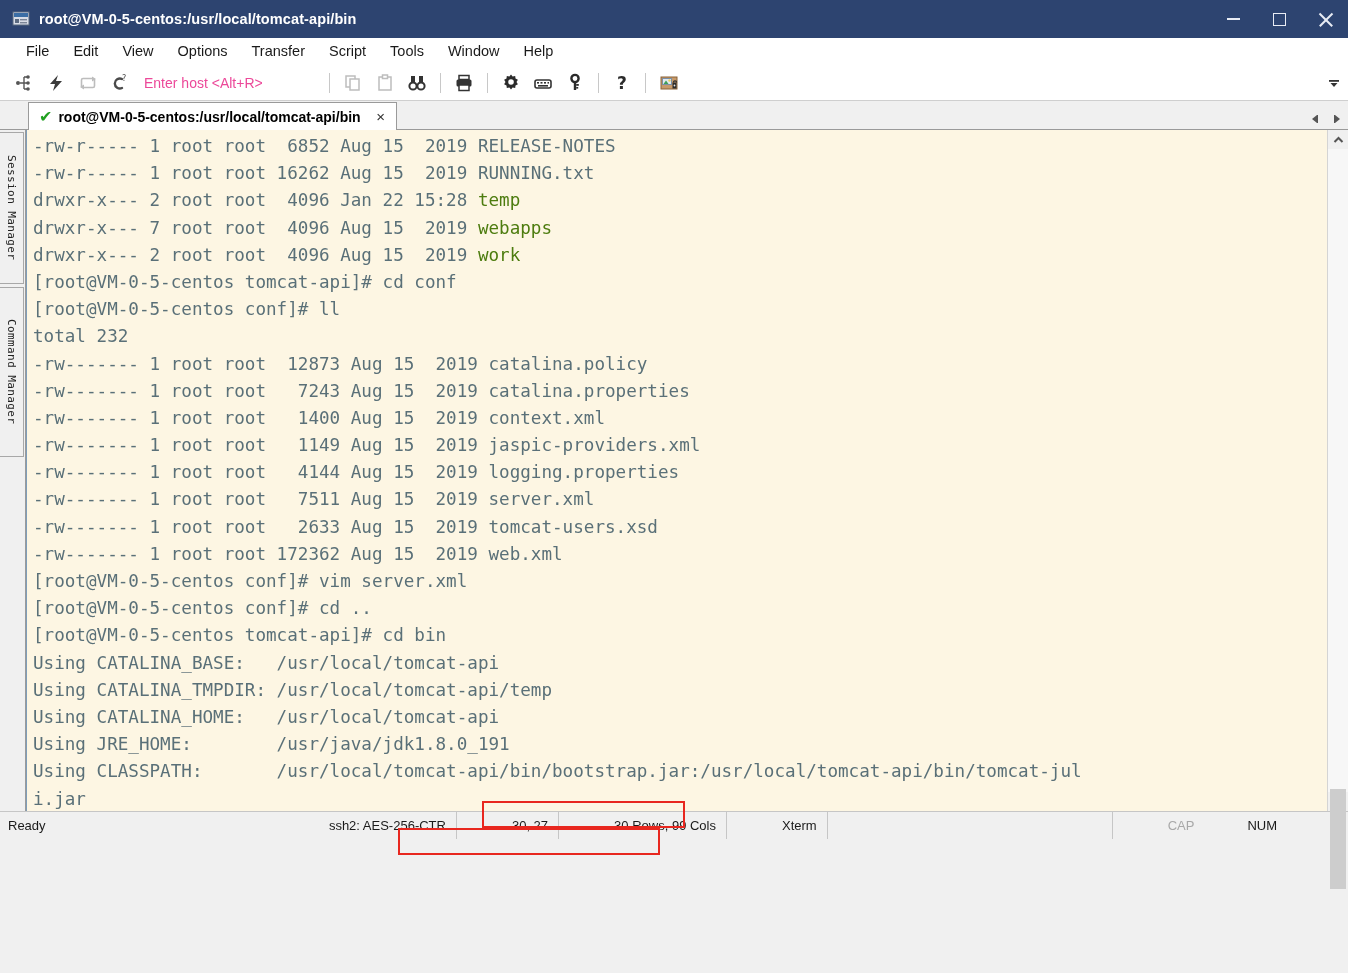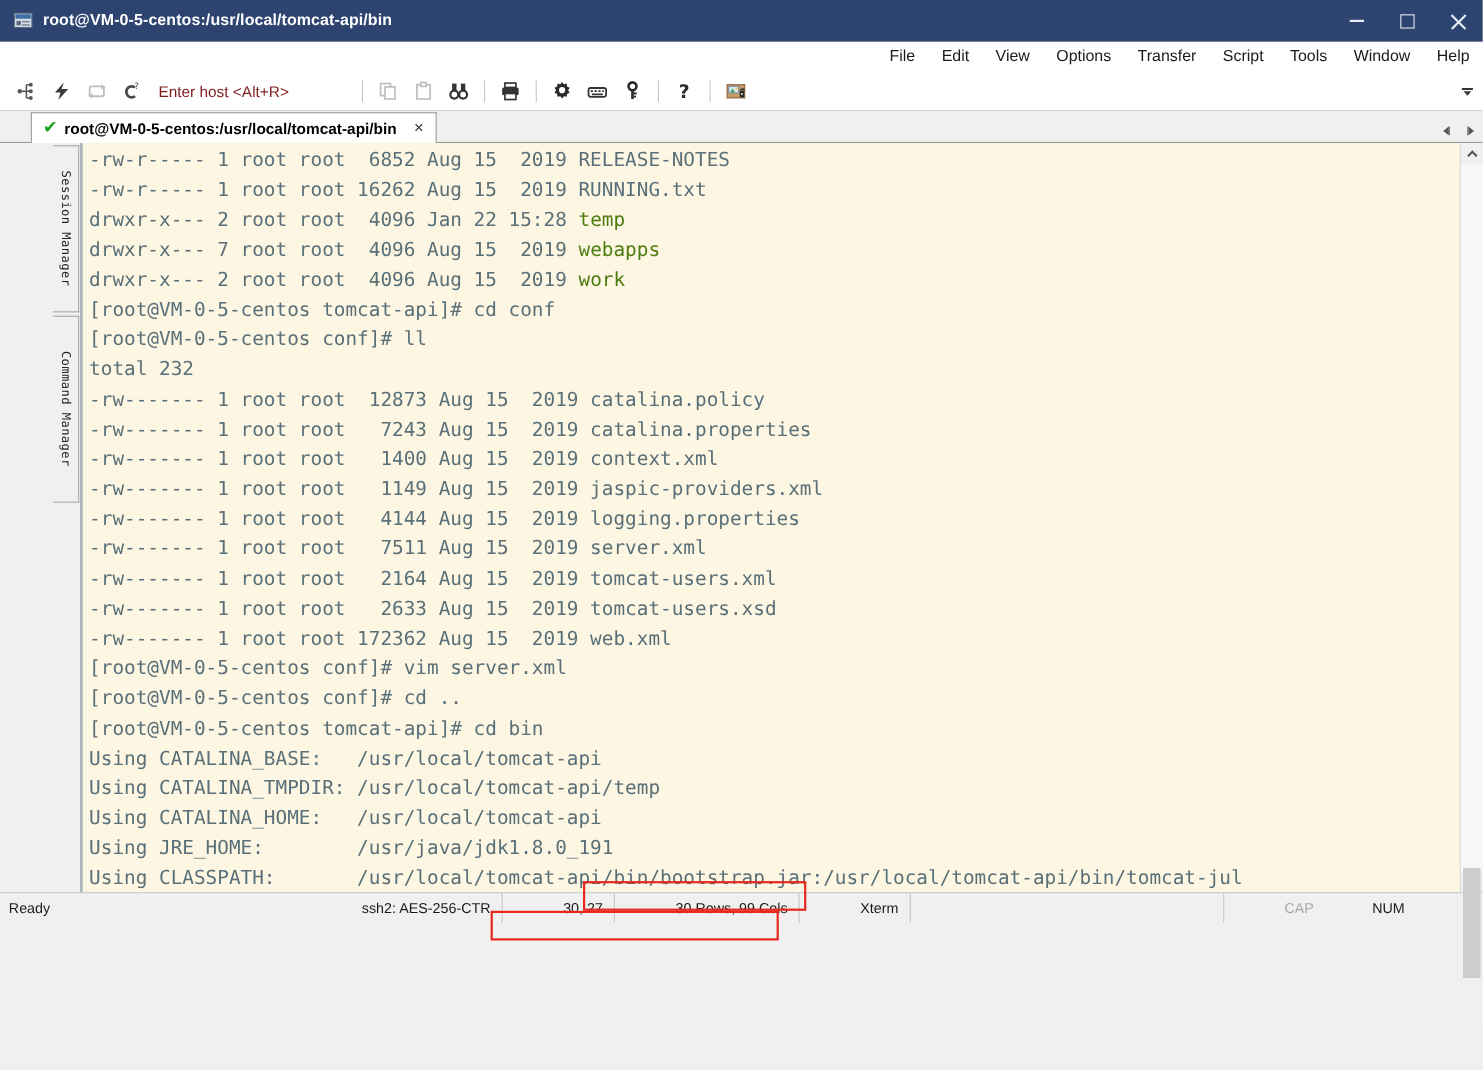--- a/index.html
+++ b/index.html
@@ -46,21 +46,20 @@
   .glyph-close::before { transform: rotate(45deg); }
   .glyph-close::after  { transform: rotate(-45deg); }
 
   
   .menubar {
     height: 27px; flex: 0 0 27px;
     background: #ffffff;
     display: flex; align-items: center;
     padding-left: 14px;
     border-bottom: 1px solid #ffffff;
-    justify-content: flex-end;
   }
   .menu-item {
     font-size: 14.5px; color: #1a1a1a;
     padding: 3px 12px; white-space: nowrap;
   }
 
   
   .toolbar {
     height: 36px; flex: 0 0 36px;
     background: #ffffff;
@@ -71,21 +70,21 @@
   .tb-icon {
     width: 26px; height: 26px; margin: 0 3px;
     display: flex; align-items: center; justify-content: center;
     flex: 0 0 26px;
   }
   .tb-sep {
     width: 1px; height: 20px; background: #c8c8c8; margin: 0 7px;
     flex: 0 0 1px;
   }
   .host-input {
-    font-size: 14px; color: #7f1d1d; padding-left: 8px;
+    font-size: 14px; color: #ec4899; padding-left: 8px;
     white-space: nowrap; width: 186px;
   }
   .tb-spacer { flex: 1 1 auto; }
   .tb-overflow {
     width: 16px; margin-right: 6px; display: flex;
     align-items: center; justify-content: center;
   }
 
   
   .tabstrip {
@@ -106,21 +105,21 @@
   .tab-check { color: #20a020; font-size: 16px; margin-right: 6px; line-height: 1; }
   .tab-label { font-size: 14px; font-weight: bold; color: #000; white-space: nowrap; }
   .tab-close {
     font-size: 15px; color: #333; margin-left: 12px;
     width: 16px; text-align: center; line-height: 1;
   }
   .tabnav { margin-left: auto; display: flex; align-items: center; padding-bottom: 4px; }
   .tabnav-btn { width: 22px; display: flex; align-items: center; justify-content: center; }
 
   
-  .body-area { flex: 1 1 auto; display: flex; min-height: 0; background: #f0f0f0; margin-left: 48px; }
+  .body-area { flex: 1 1 auto; display: flex; min-height: 0; background: #f0f0f0; }
 
   .sidebar {
     width: 26px; flex: 0 0 26px;
     background: #f0f0f0;
     display: flex; flex-direction: column;
     border-right: 1px solid #9a9a9a;
     padding-top: 2px;
   }
   .vtab {
     width: 24px; background: #f0f0f0;
@@ -429,21 +428,20 @@
           <div class="term-line"><span>drwxr-x--- 2 root root  4096 Aug 15  2019 </span><span class="dir">work</span></div>
           <div class="term-line"><span>[root@VM-0-5-centos tomcat-api]# cd conf</span></div>
           <div class="term-line"><span>[root@VM-0-5-centos conf]# ll</span></div>
           <div class="term-line"><span>total 232</span></div>
           <div class="term-line"><span>-rw------- 1 root root  12873 Aug 15  2019 catalina.policy</span></div>
           <div class="term-line"><span>-rw------- 1 root root   7243 Aug 15  2019 catalina.properties</span></div>
           <div class="term-line"><span>-rw------- 1 root root   1400 Aug 15  2019 context.xml</span></div>
           <div class="term-line"><span>-rw------- 1 root root   1149 Aug 15  2019 jaspic-providers.xml</span></div>
           <div class="term-line"><span>-rw------- 1 root root   4144 Aug 15  2019 logging.properties</span></div>
           <div class="term-line"><span>-rw------- 1 root root   7511 Aug 15  2019 server.xml</span></div>
-          <div class="term-line"><span>-rw------- 1 root root   2164 Aug 15  2019 tomcat-users.xml</span></div>
           <div class="term-line"><span>-rw------- 1 root root   2633 Aug 15  2019 tomcat-users.xsd</span></div>
           <div class="term-line"><span>-rw------- 1 root root 172362 Aug 15  2019 web.xml</span></div>
           <div class="term-line"><span>[root@VM-0-5-centos conf]# vim server.xml</span></div>
           <div class="term-line"><span>[root@VM-0-5-centos conf]# cd ..</span></div>
           <div class="term-line"><span>[root@VM-0-5-centos tomcat-api]# cd bin</span></div>
           <div class="term-line"><span>Using CATALINA_BASE:   /usr/local/tomcat-api</span></div>
           <div class="term-line"><span>Using CATALINA_TMPDIR: /usr/local/tomcat-api/temp</span></div>
           <div class="term-line"><span>Using CATALINA_HOME:   /usr/local/tomcat-api</span></div>
           <div class="term-line"><span>Using JRE_HOME:        /usr/java/jdk1.8.0_191</span></div>
           <div class="term-line"><span>Using CLASSPATH:       /usr/local/tomcat-api/bin/bootstrap.jar:/usr/local/tomcat-api/bin/tomcat-jul</span></div>

